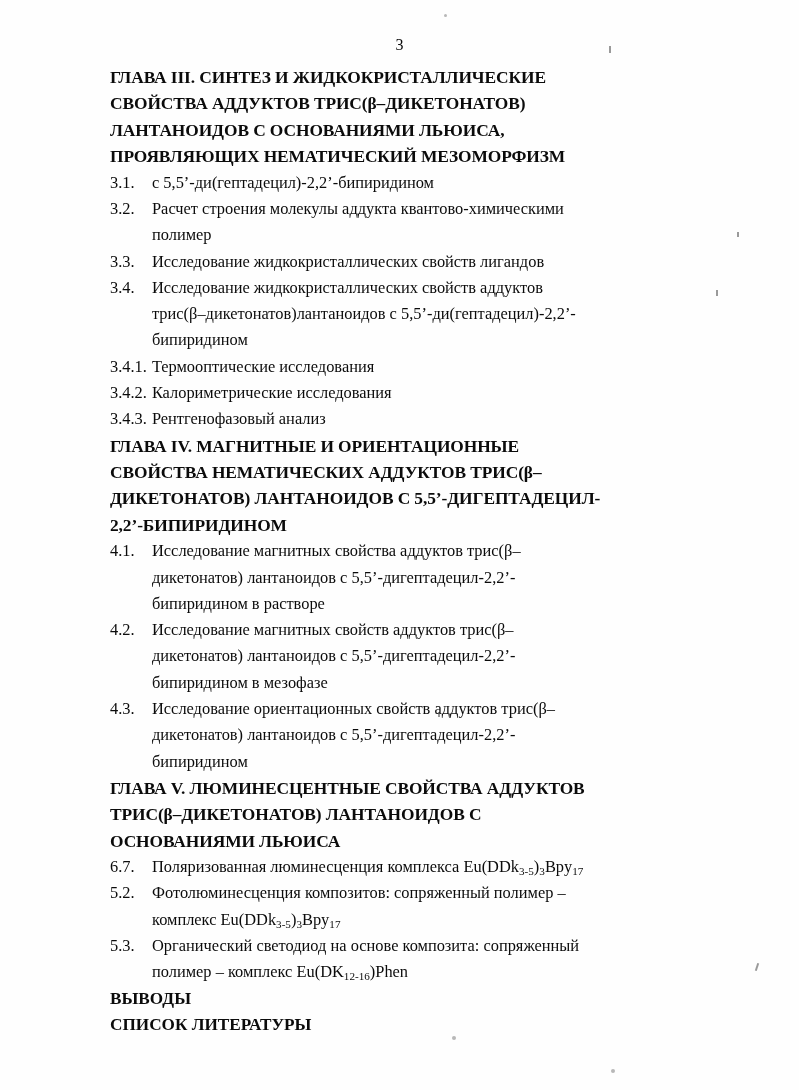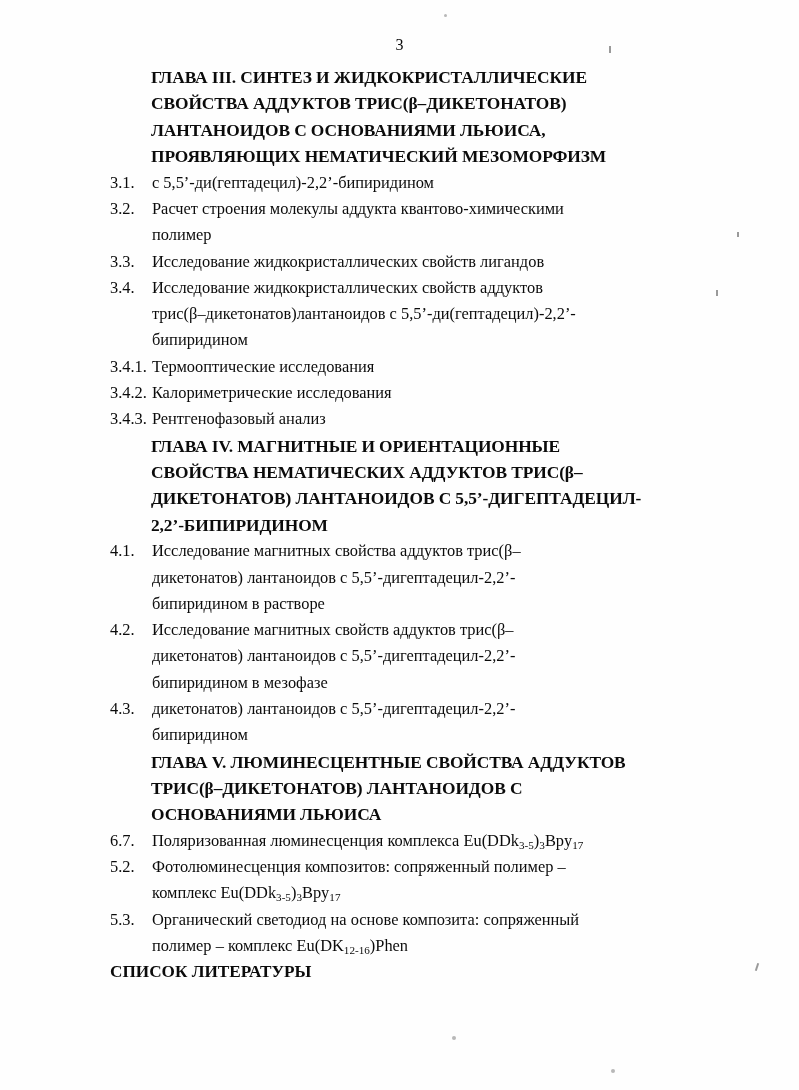--- a/index.html
+++ b/index.html
@@ -55,21 +55,20 @@
     align-items: flex-start;
   }
 
   
   .chapter {
     font-weight: bold;
     font-size: 17.4px;
     line-height: 26.4px;
     letter-spacing: -0.1px;
     width: 560px;
-    margin-left: 41px;
   }
   .chapter .ln {
     display: block;
     white-space: nowrap;
   }
 
   
   .entry {
     font-size: 16.4px;
     line-height: 26.3px;
@@ -219,20 +218,21 @@
             <span class="ln">Исследование магнитных свойств аддуктов трис(β–</span>
             <span class="ln">дикетонатов) лантаноидов с 5,5’-дигептадецил-2,2’-</span>
             <span class="ln">бипиридином в мезофазе</span>
           </div>
         </div>
       </div>
       <div class="blk">
         <div class="row entry">
           <div class="num">4.3.</div>
           <div class="txt">
+            <span class="ln">Исследование ориентационных свойств аддуктов трис(β–</span>
             <span class="ln">дикетонатов) лантаноидов с 5,5’-дигептадецил-2,2’-</span>
             <span class="ln">бипиридином</span>
           </div>
         </div>
       </div>
       <div class="blk">
         <div class="chapter">
           <span class="ln">ГЛАВА V. ЛЮМИНЕСЦЕНТНЫЕ СВОЙСТВА АДДУКТОВ</span>
           <span class="ln">ТРИС(β–ДИКЕТОНАТОВ) ЛАНТАНОИДОВ С</span>
           <span class="ln">ОСНОВАНИЯМИ ЛЬЮИСА</span>
@@ -258,17 +258,20 @@
       <div class="blk">
         <div class="row entry">
           <div class="num">5.3.</div>
           <div class="txt">
             <span class="ln">Органический светодиод на основе композита: сопряженный</span>
             <span class="ln">полимер – комплекс Eu(DK<sub>12-16</sub>)Phen</span>
           </div>
         </div>
       </div>
       <div class="blk">
+        <div class="plainbold"><span class="ln">ВЫВОДЫ</span></div>
+      </div>
+      <div class="blk">
         <div class="plainbold"><span class="ln">СПИСОК ЛИТЕРАТУРЫ</span></div>
       </div>
     </div>
 
 </div>
 
 </body></html>

